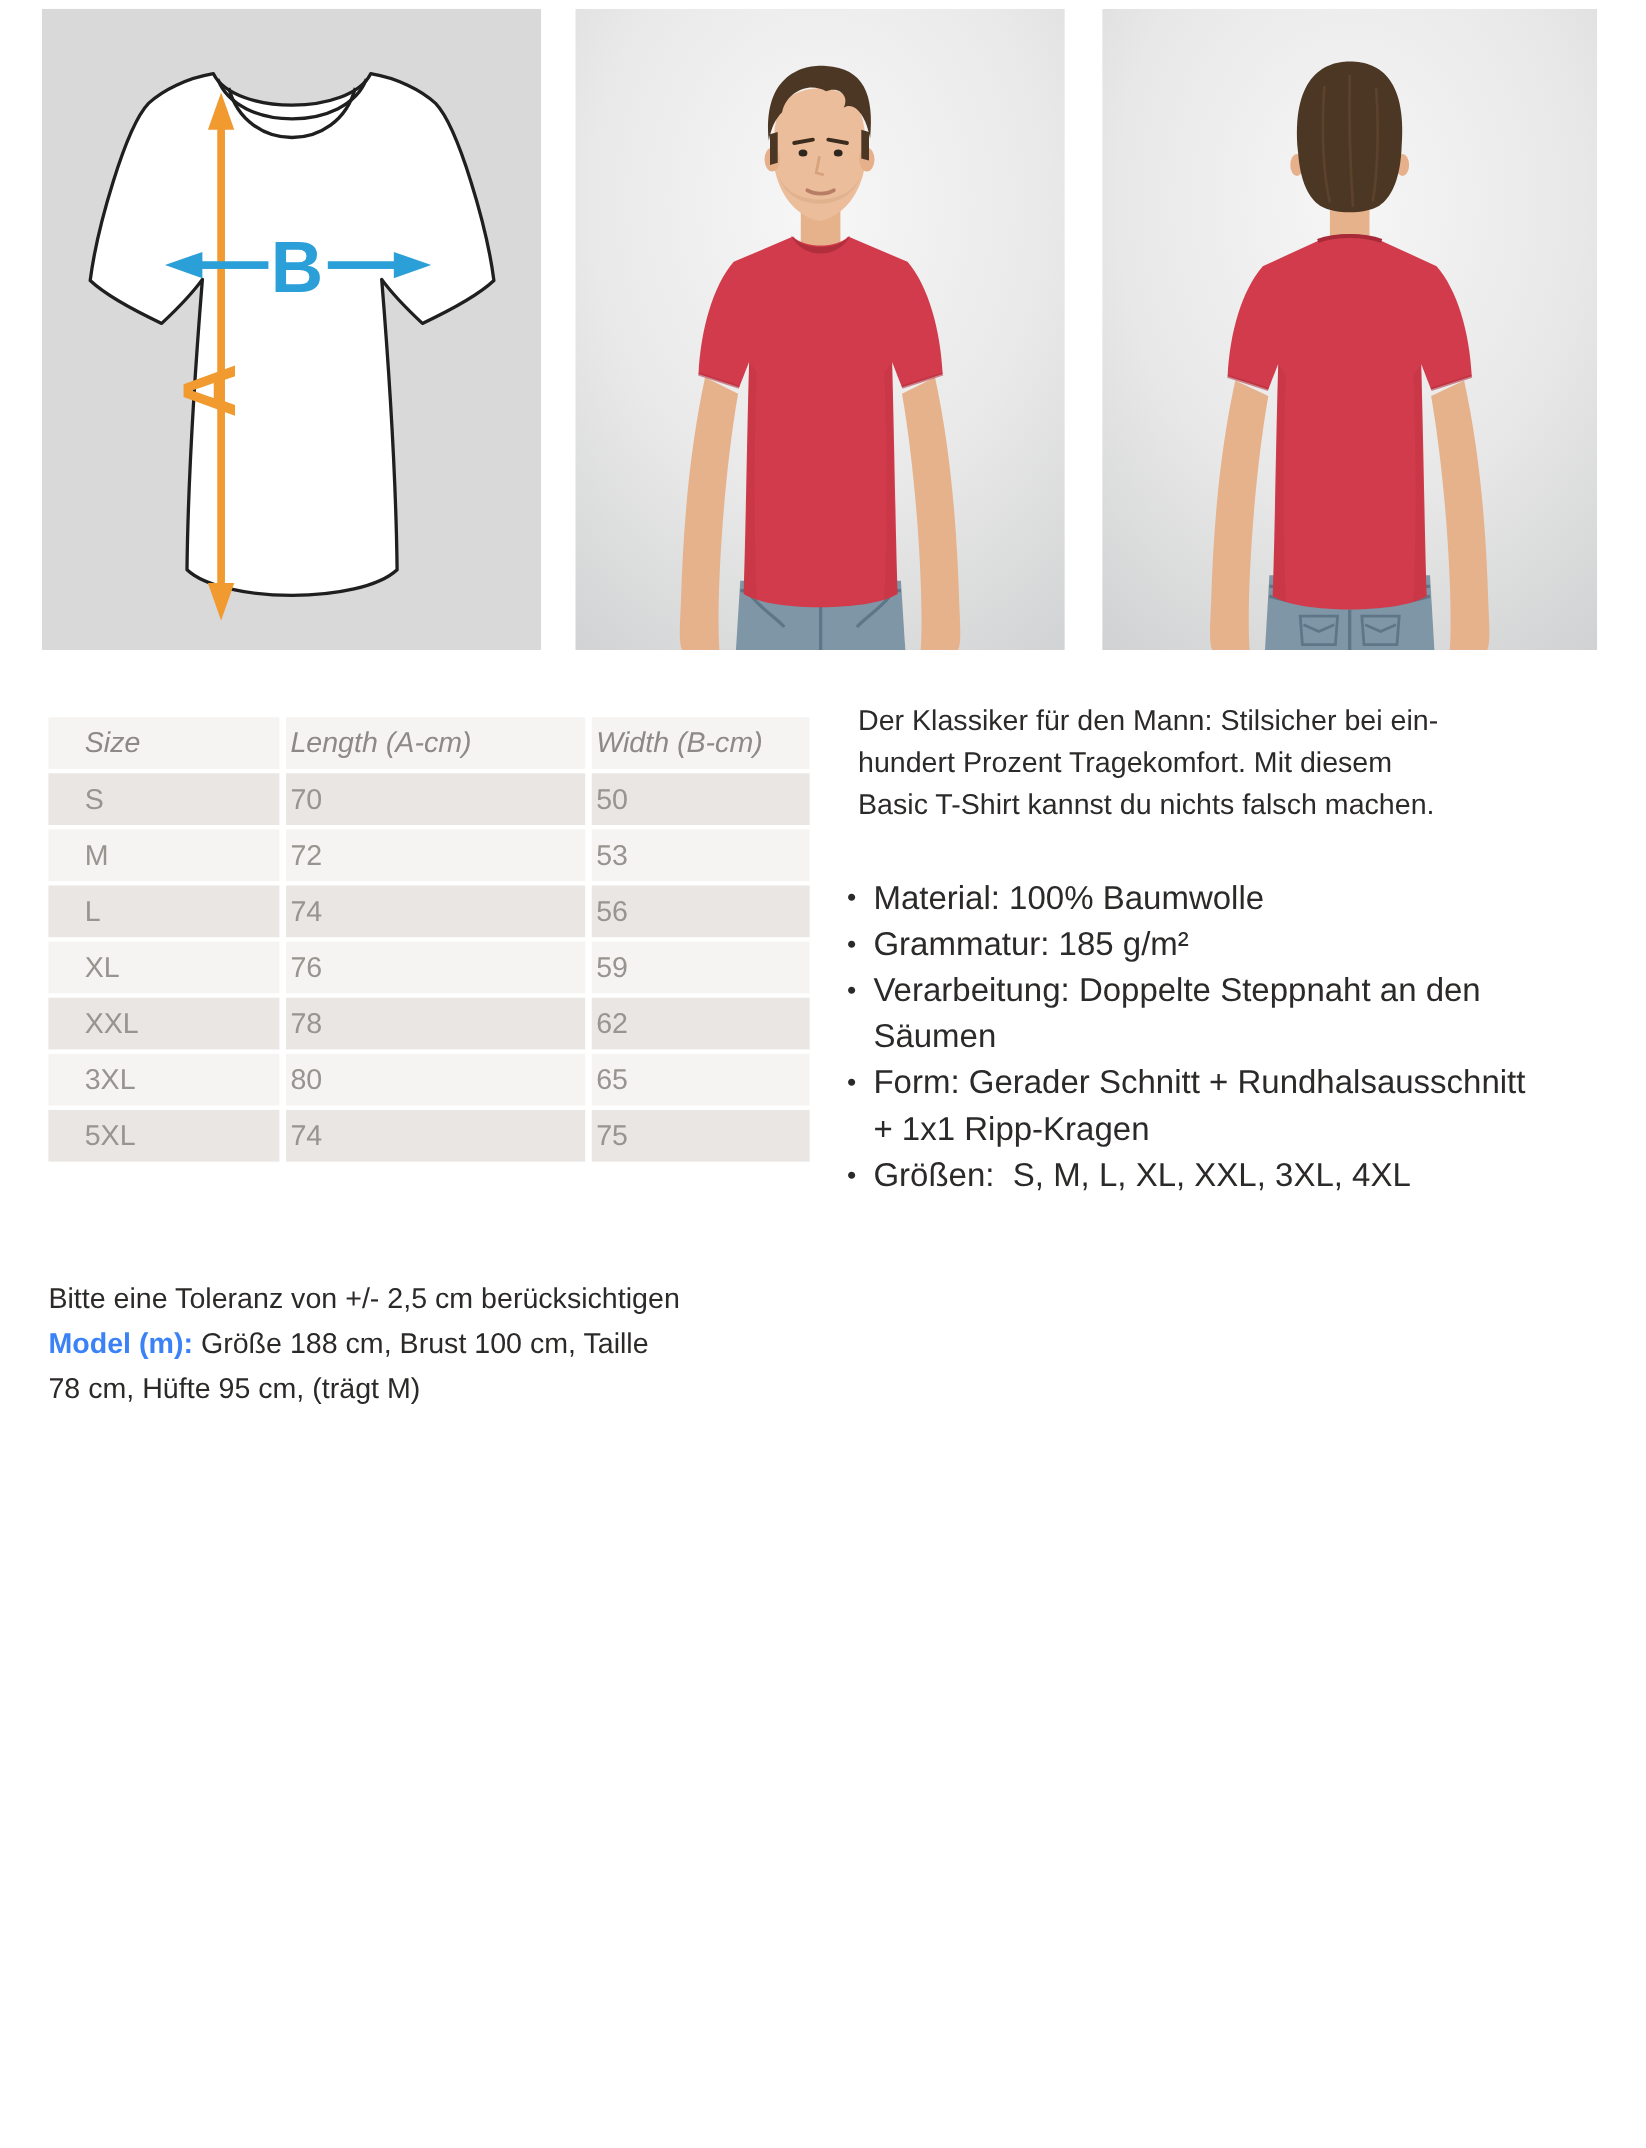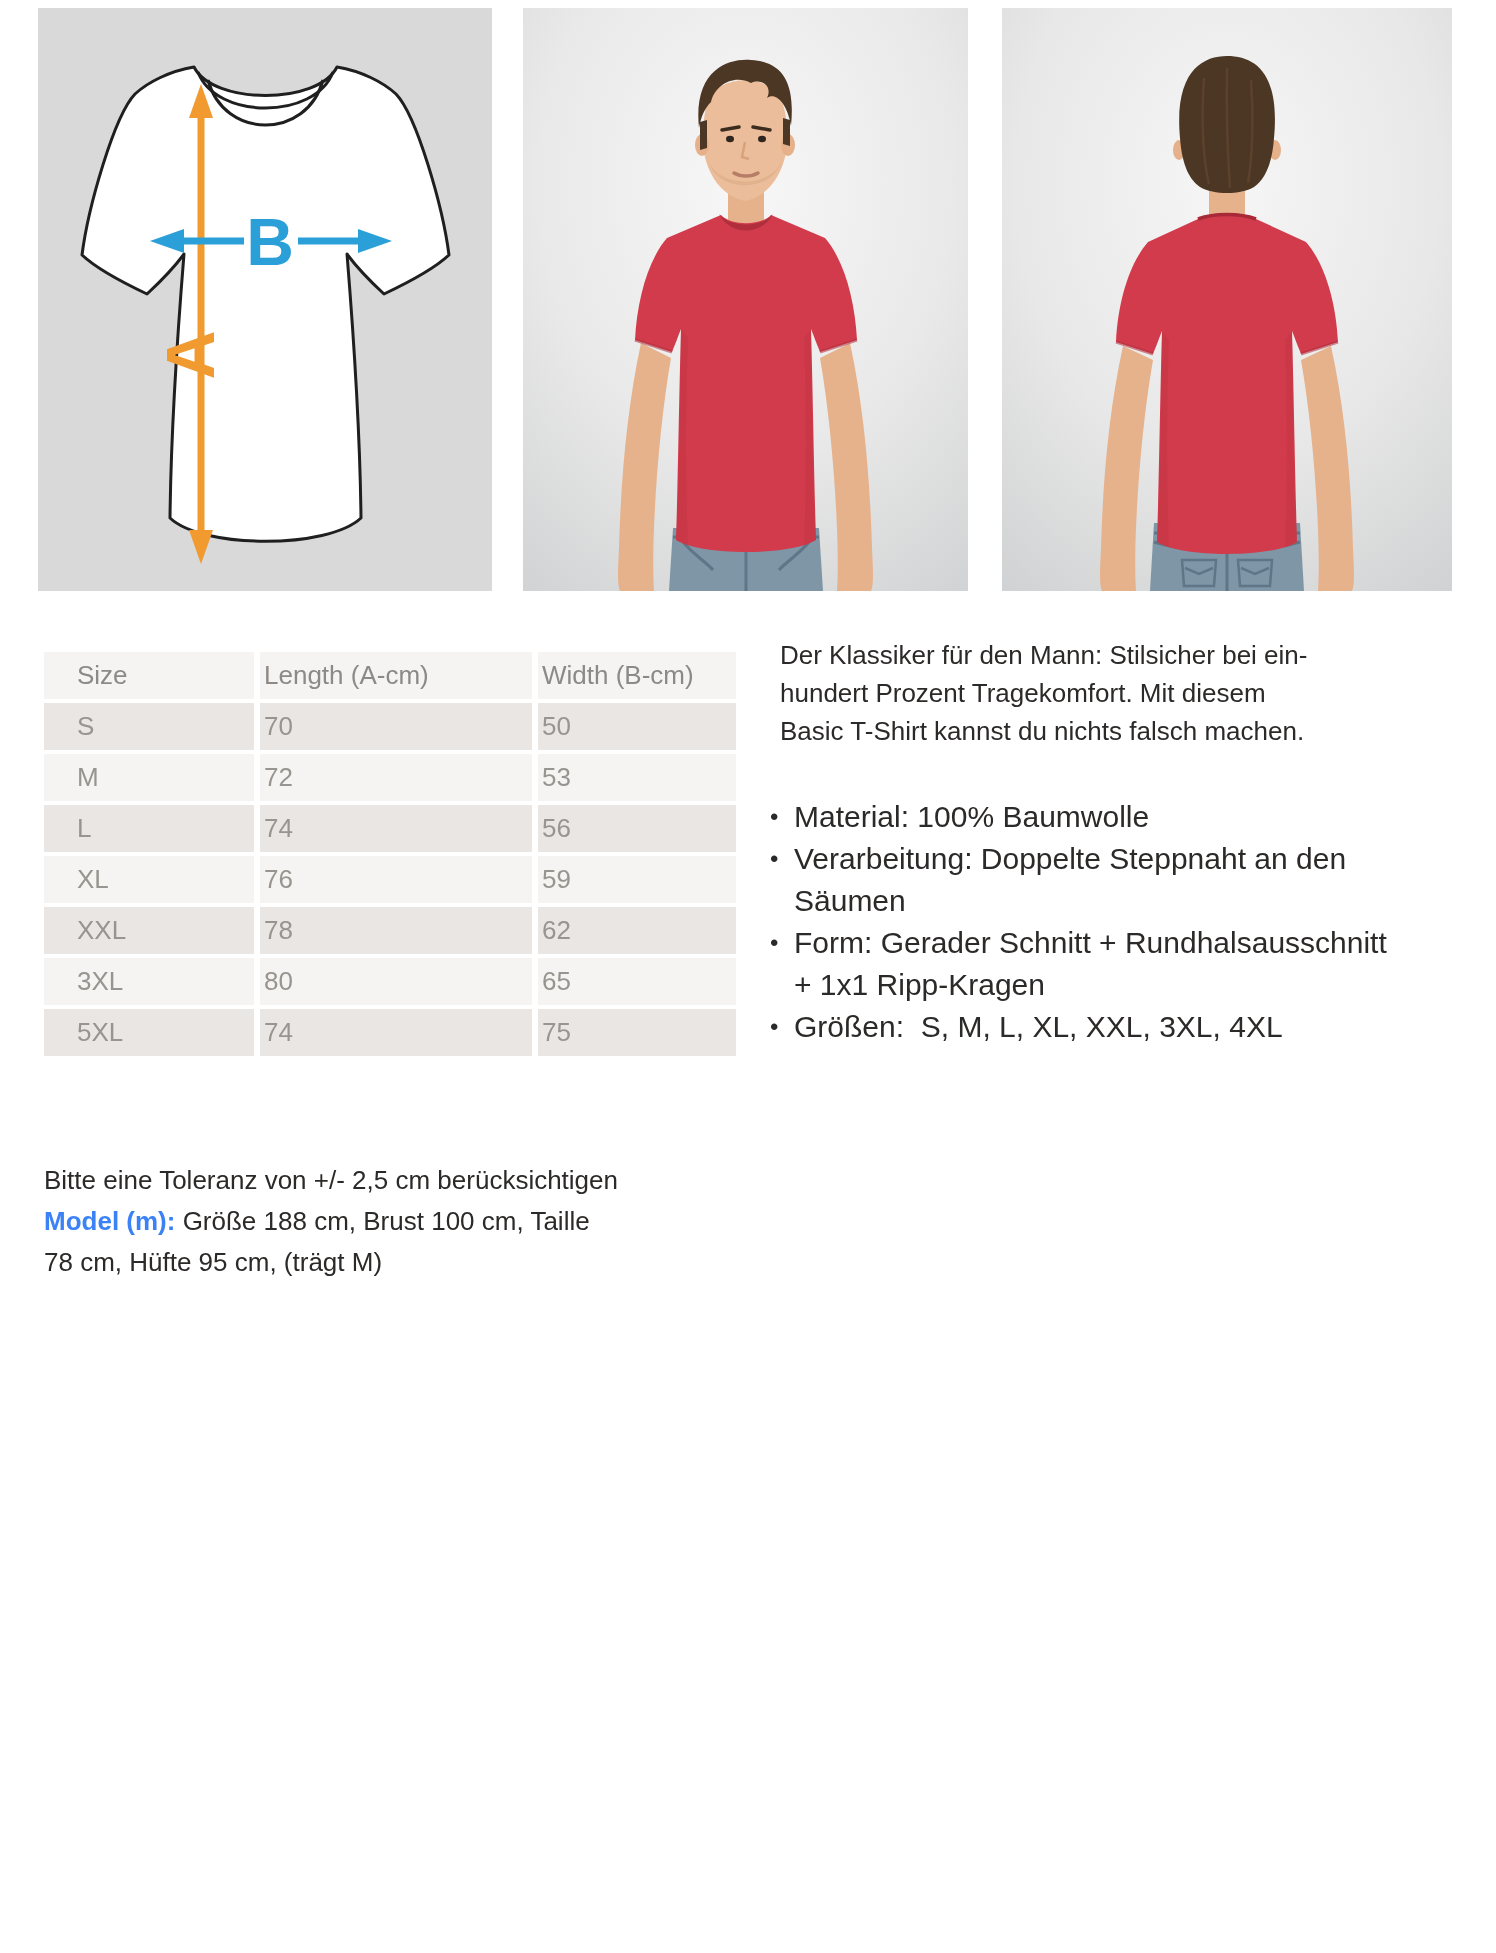--- a/index.html
+++ b/index.html
@@ -16,21 +16,21 @@
 
   
   table.size-table {
     position:absolute; left:38px; top:648px;
     border-collapse:separate; border-spacing:6px 4px;
   }
   table.size-table th, table.size-table td {
     height:47px; font-size:26px; vertical-align:middle;
     padding:0 0 0 4px; text-align:left; font-weight:normal;
   }
-  table.size-table th { background:#f5f4f2; color:#8d8987; }
+  table.size-table th { background:#f5f4f2; color:#8d8987;font-style:italic; }
   table.size-table td { color:#98948f; }
   table.size-table th:first-child, table.size-table td:first-child { padding-left:33px; }
   table.size-table col.c1 { width:210px; }
   table.size-table col.c2 { width:272px; }
   table.size-table col.c3 { width:198px; }
   table.size-table tbody tr:nth-child(odd)  td { background:#e9e6e4; }
   table.size-table tbody tr:nth-child(even) td { background:#f5f4f2; }
 
   
   .notes {
@@ -228,19 +228,20 @@
   <div><b>Model (m):</b><span> Größe 188 cm, Brust 100 cm, Taille</span></div>
   <div>78 cm, Hüfte 95 cm, (trägt M)</div>
 </div>
 
 <div class="rightcol">
   <div class="desc">Der Klassiker für den Mann: Stilsicher bei ein-
 hundert Prozent Tragekomfort. Mit diesem
 Basic T-Shirt kannst du nichts falsch machen.</div>
   <ul class="bullets">
       <li>Material: 100% Baumwolle</li>
+      <li>Grammatur: 185 g/m²</li>
       <li>Verarbeitung: Doppelte Steppnaht an den
 Säumen</li>
       <li>Form: Gerader Schnitt + Rundhalsausschnitt
 + 1x1 Ripp-Kragen</li>
       <li>Größen:&nbsp; S, M, L, XL, XXL, 3XL, 4XL</li>
     </ul>
 </div>
 
 </body></html>

